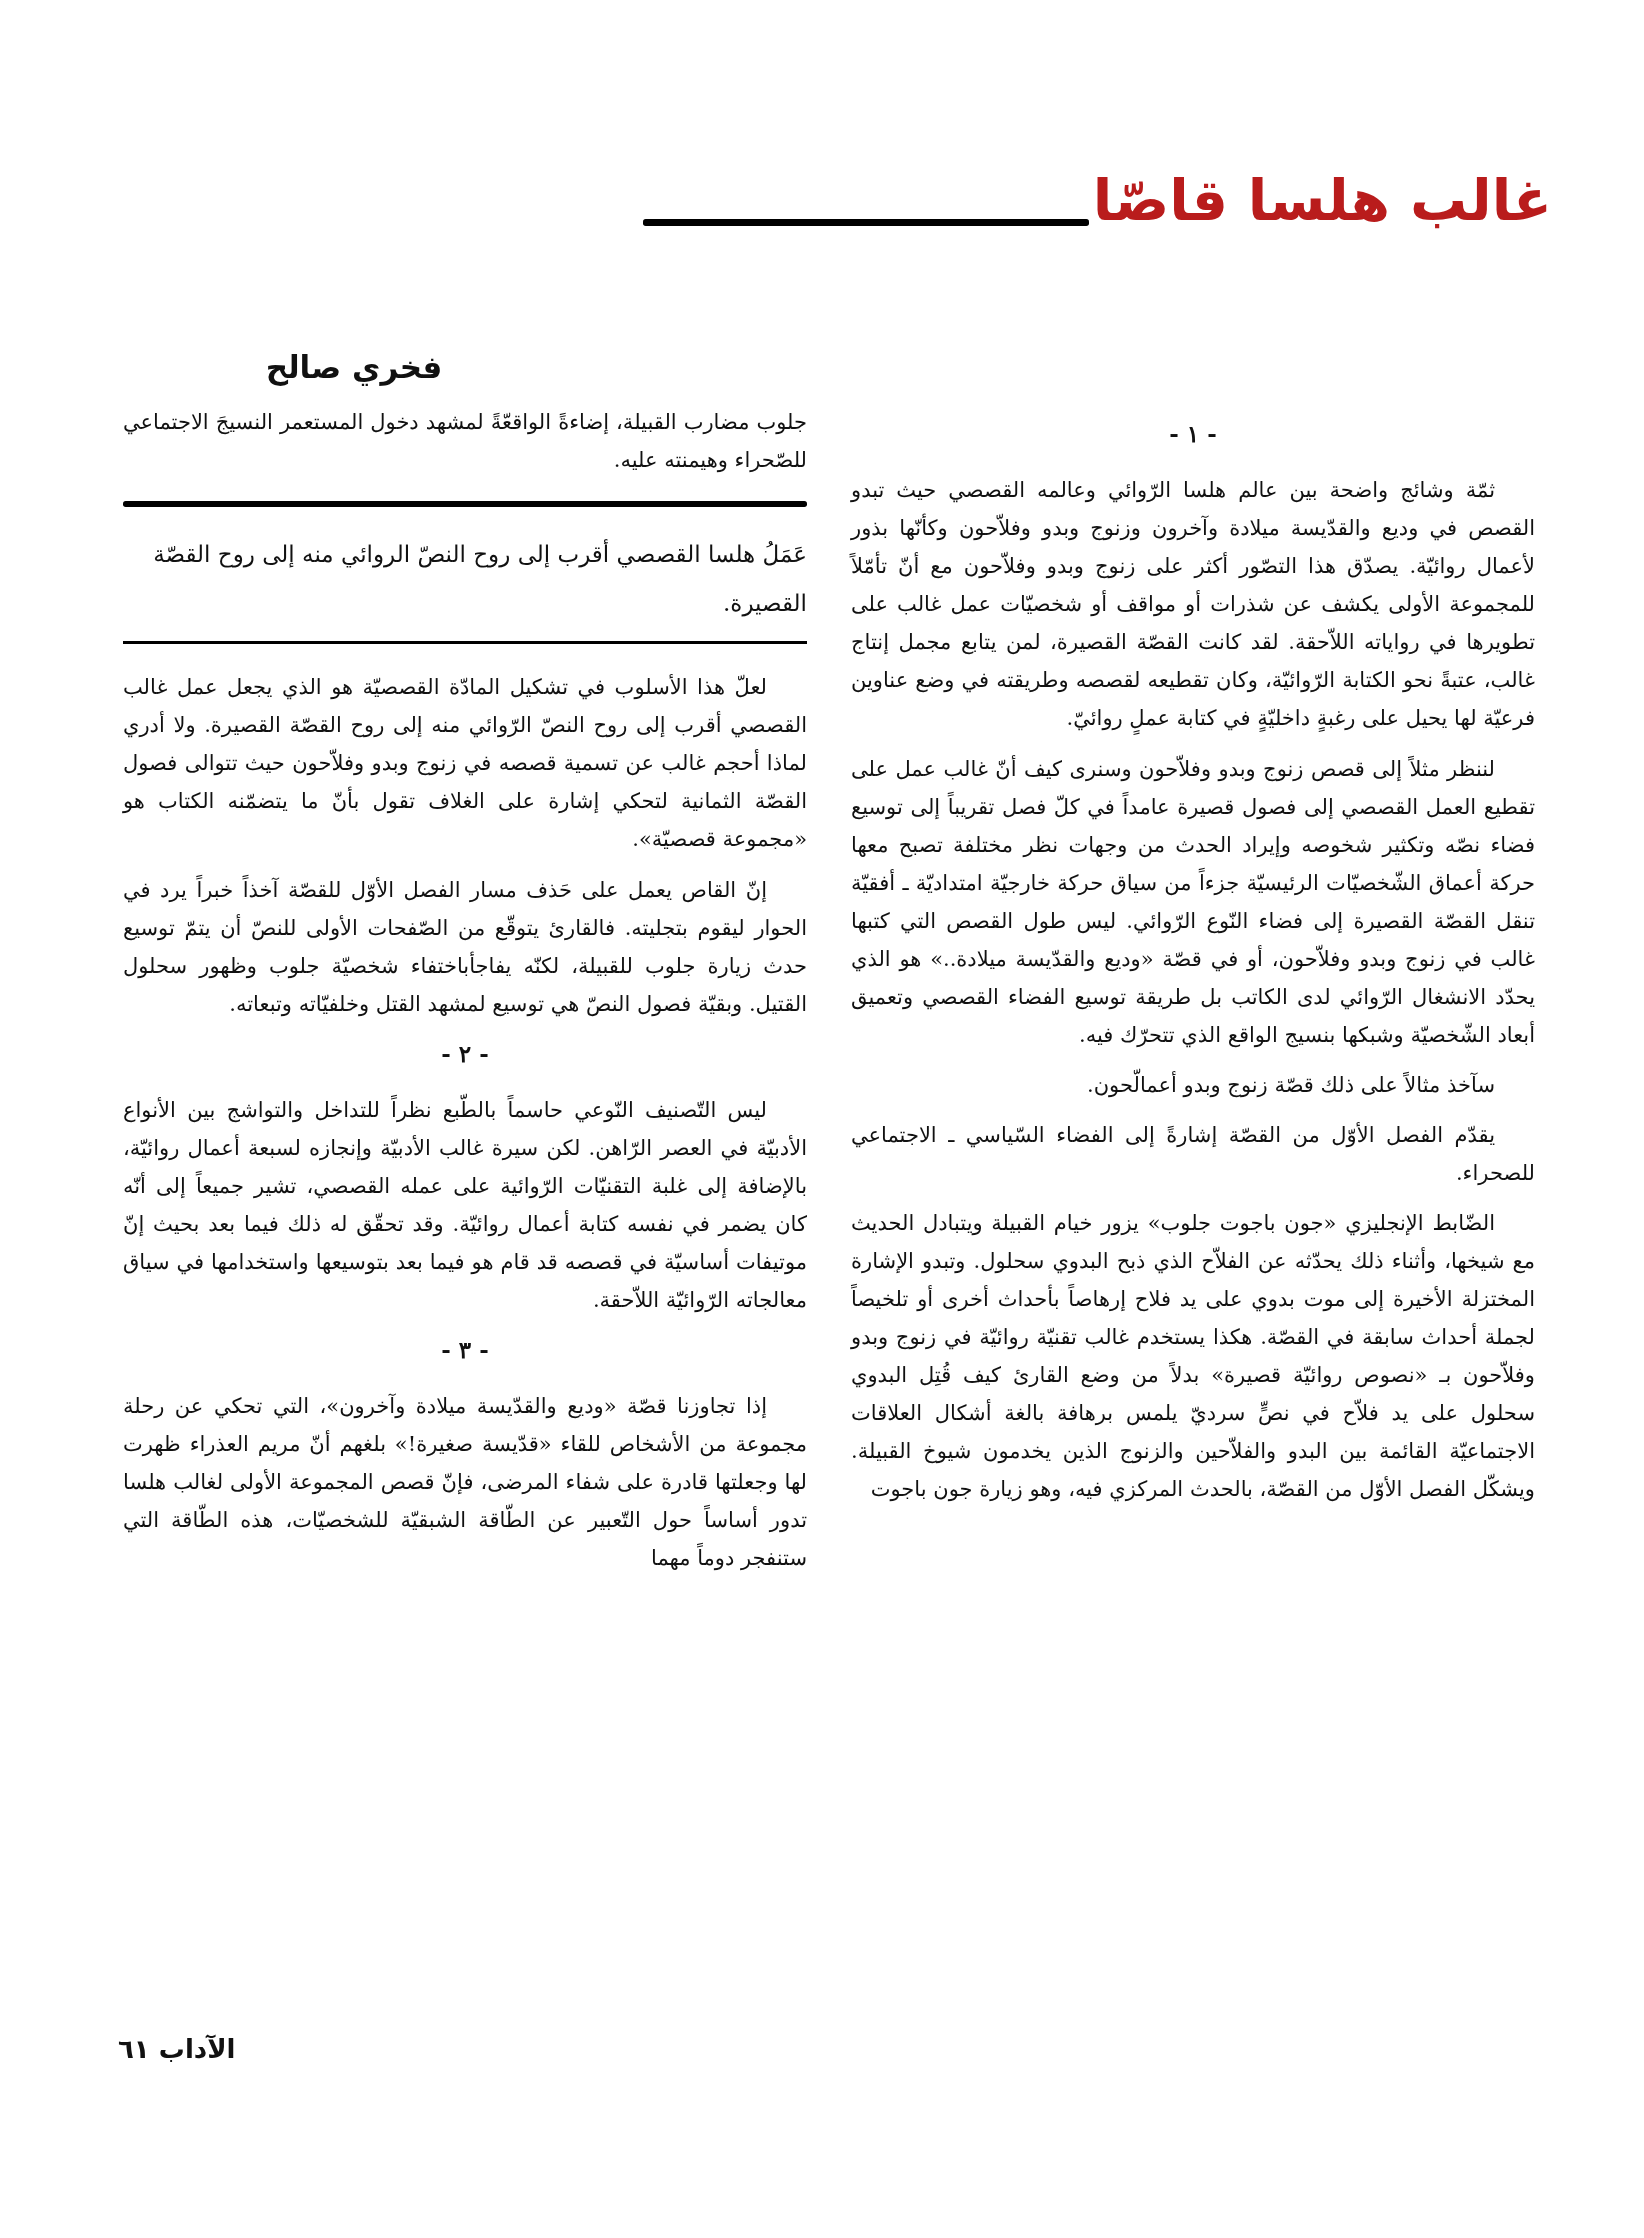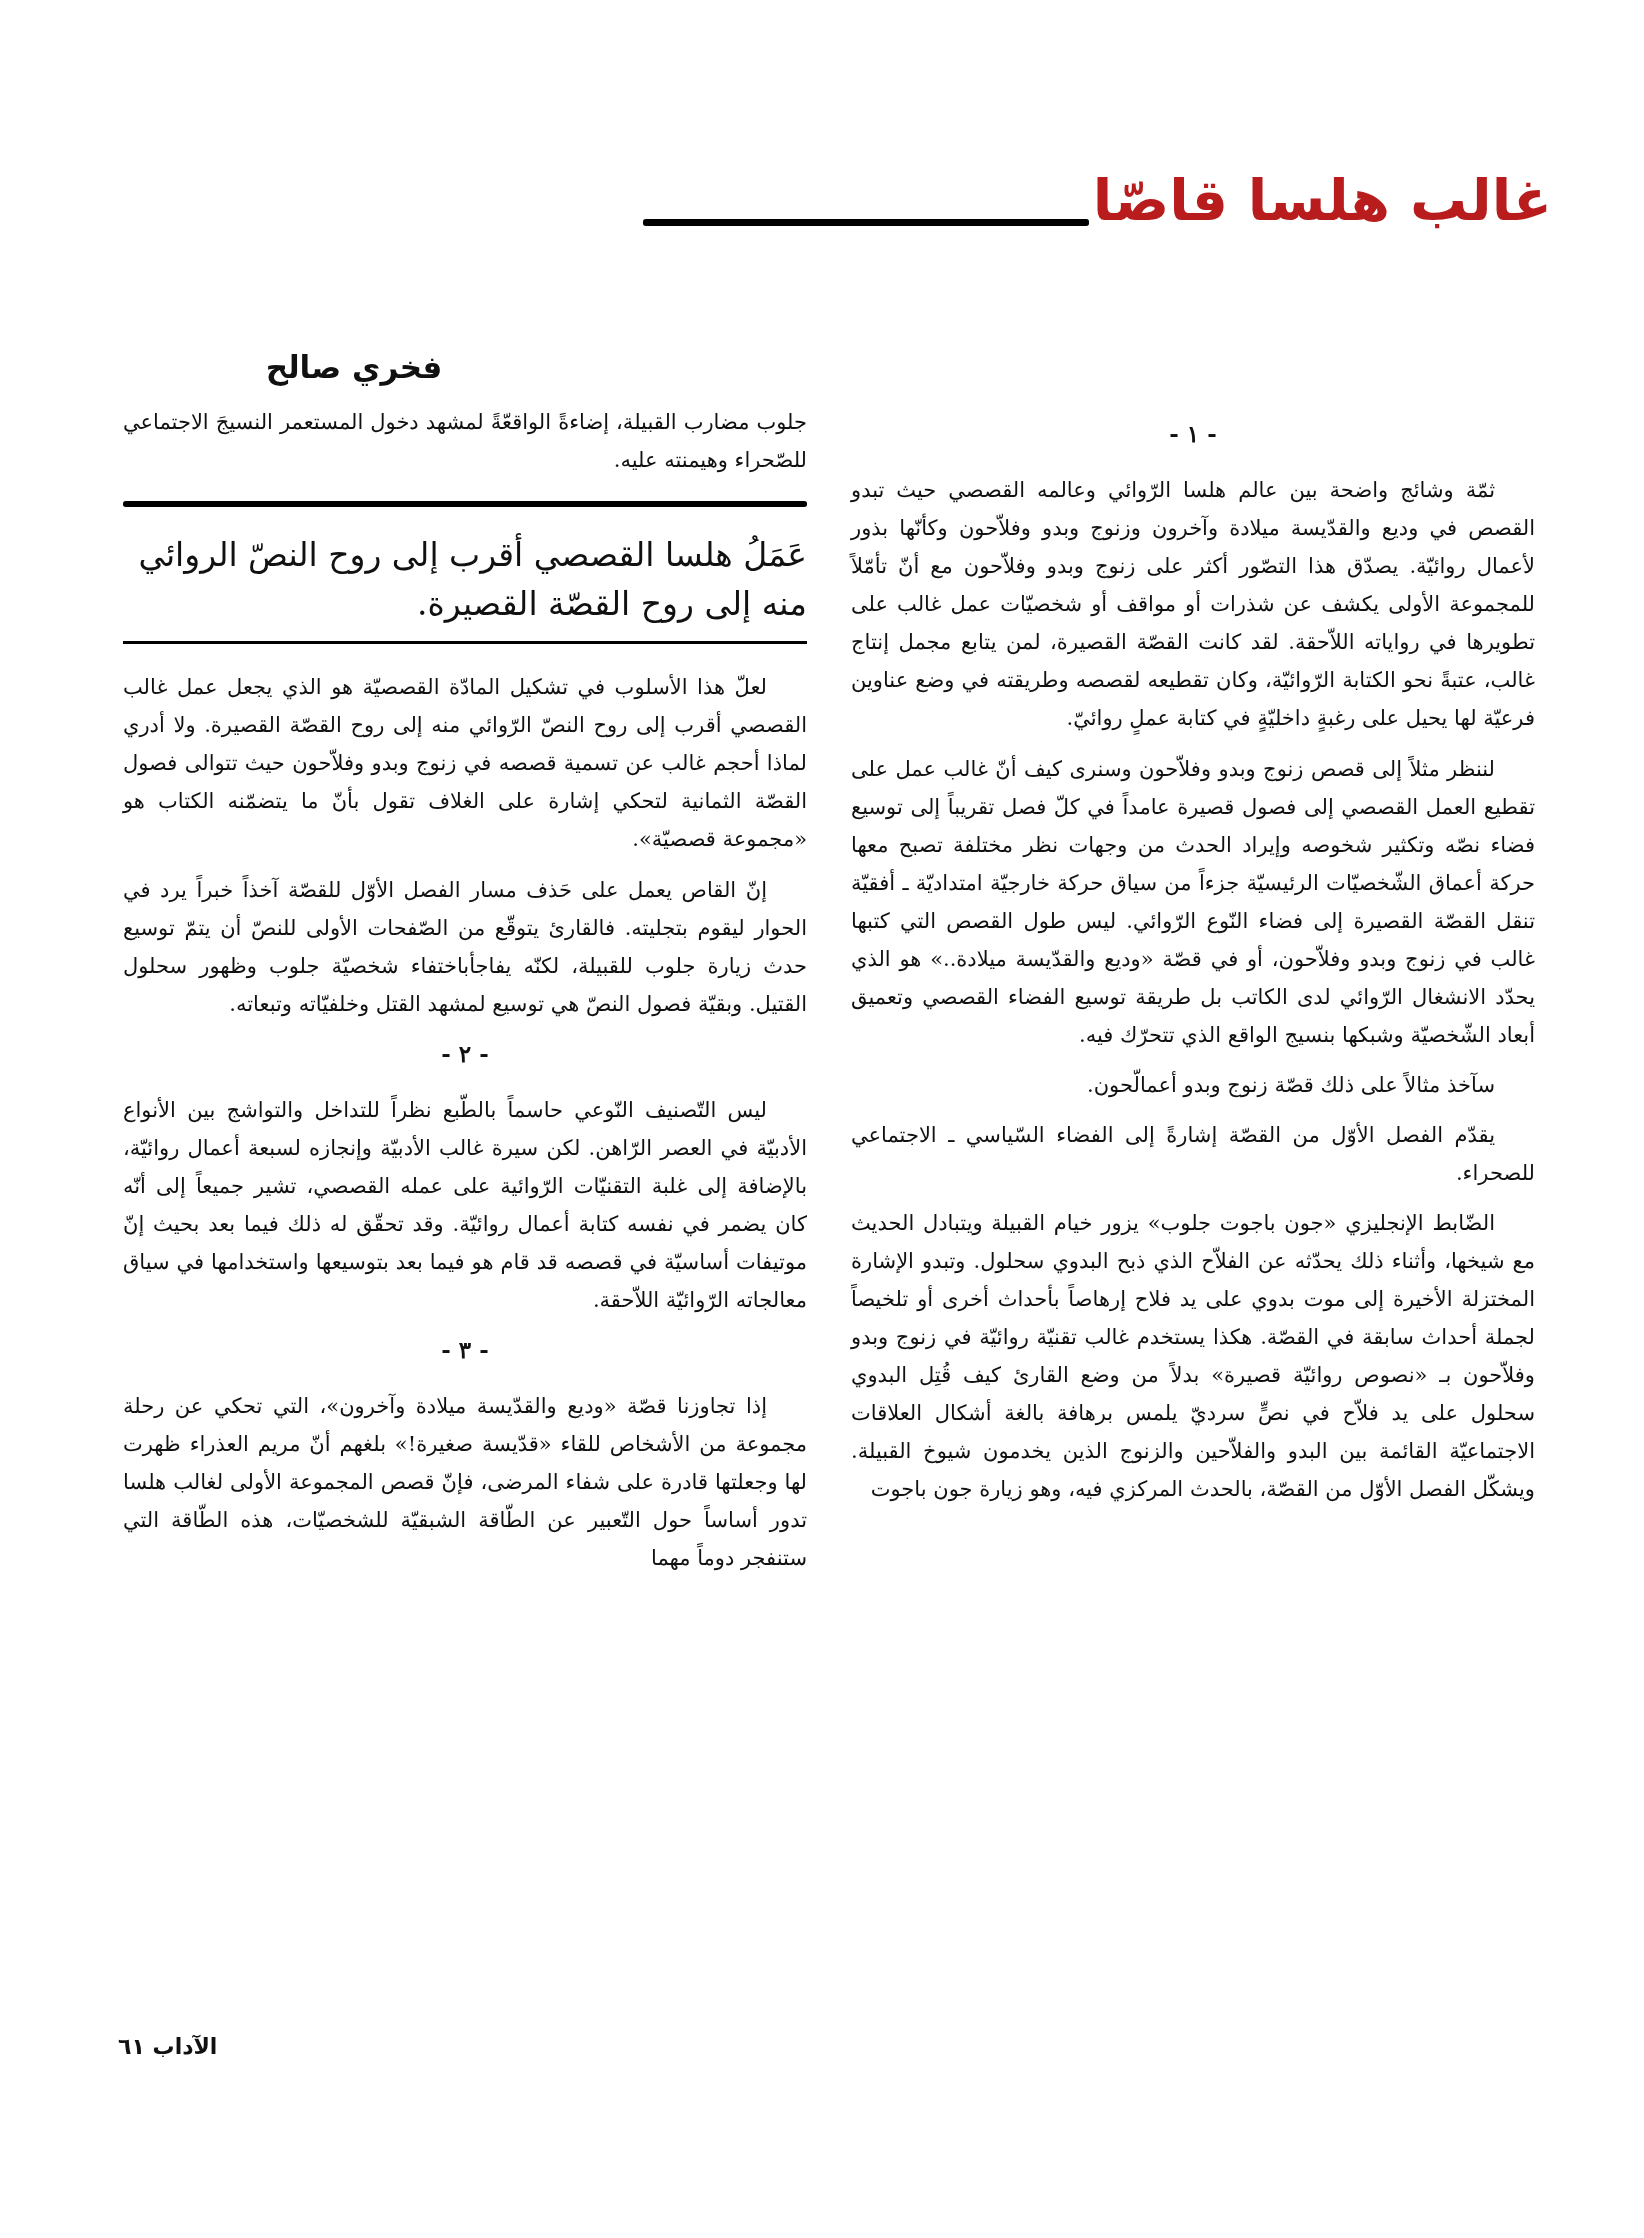--- a/index.html
+++ b/index.html
@@ -42,26 +42,26 @@
   p { margin: 0 0 12.3px 0; text-indent: 40px; }
   p.noindent { text-indent: 0; }
   .section-num {
     text-align: center; font-weight: bold; font-size: 23px; line-height: 38px;
     margin: 12.3px 0 18px 0; text-align-last: center;
   }
   .pullquote-block { margin: 22px 0 24.6px 0; }
   .pq-rule-top { height: 5.5px; background: #000; border-radius: 2.7px; }
   .pq-rule-bottom { height: 2.7px; background: #000; margin-top: 13.7px; }
   .pullquote {
-    font-size: 33px; line-height: 49px; padding: 23px 0 0 0;
+    font-size: 23px; line-height: 49px; padding: 23px 0 0 0;
     text-align: right; text-align-last: right;
   }
   .footer {
     position: absolute; top: 2034px; left: 118px; direction: rtl;
-    font-family: "DejaVu Sans", sans-serif; font-weight: bold; font-size: 22px;
+    font-family: "DejaVu Sans", sans-serif; font-weight: bold; font-size: 26px;
   }
 </style>
 </head>
 <body>
 
 <div class="page-title-wrap">
   <span class="page-title">غالب هلسا قاصّا</span>
   <span class="title-rule"></span>
 </div>
 

